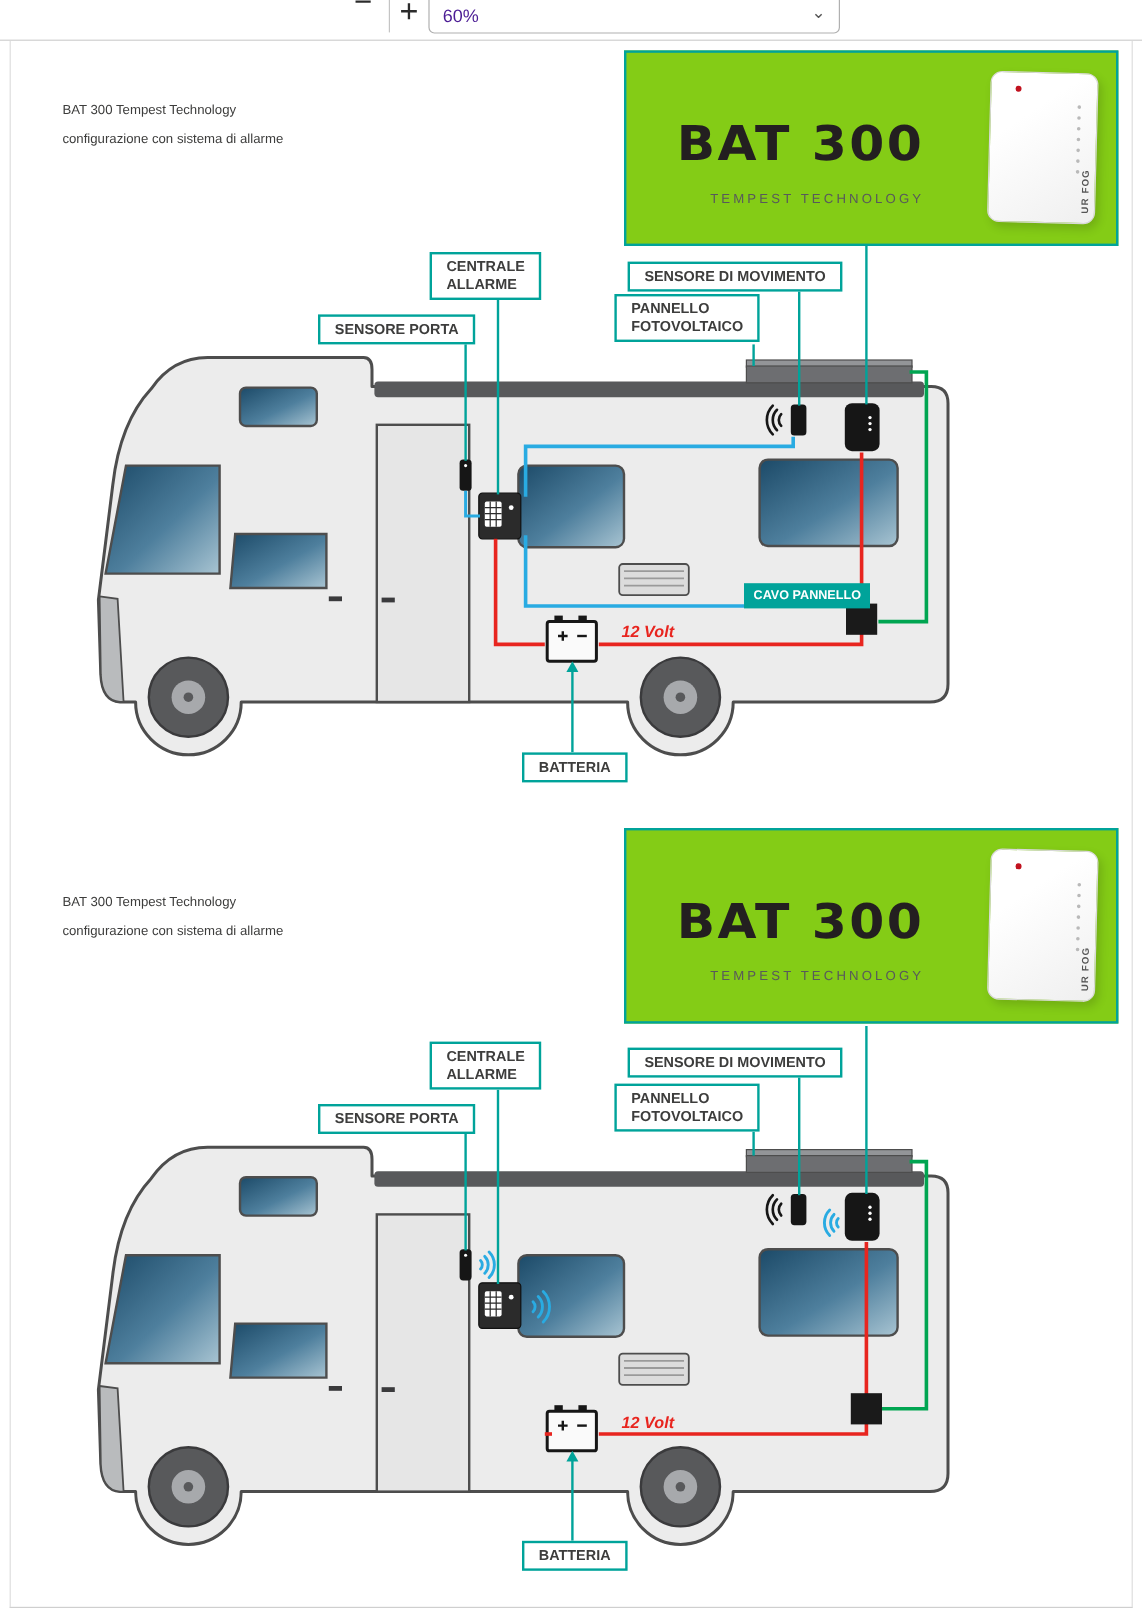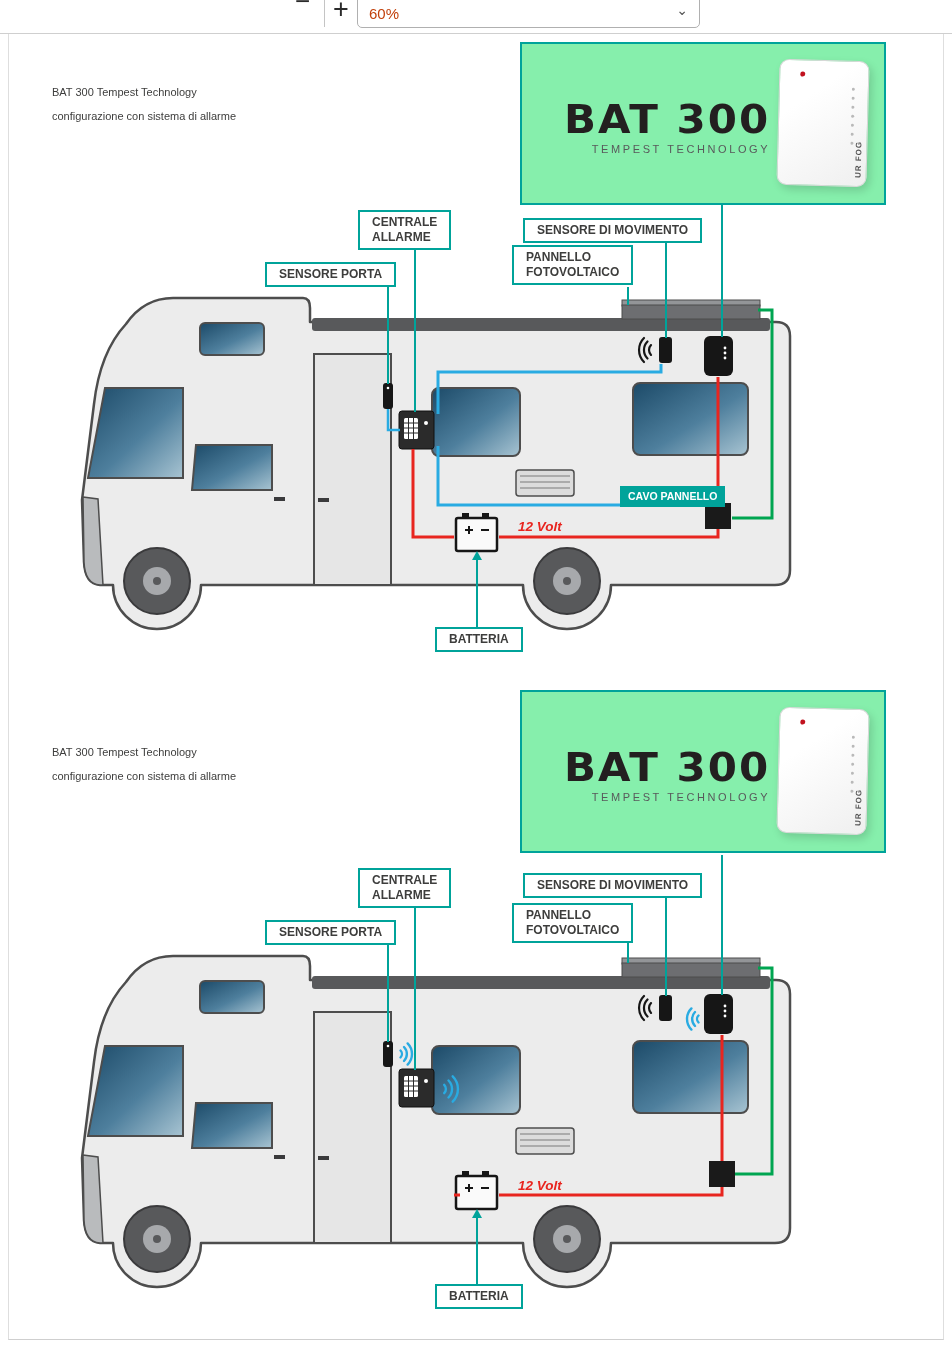--- a/index.html
+++ b/index.html
@@ -21,49 +21,49 @@
     position:absolute;left:0;top:0;width:952px;height:34px;
     background:#fff;border-bottom:1px solid #cfcfcf;overflow:hidden;z-index:5;
   }
   .zoom-out{position:absolute;left:295px;top:-12px;font-size:26px;line-height:26px;color:#2b2b2b;}
   .tb-divider{position:absolute;left:324px;top:0;width:1px;height:27px;background:#c4c4c4;}
   .zoom-in{position:absolute;left:333px;top:-4px;font-size:27px;line-height:26px;color:#2b2b2b;}
   .zoom-select{
     position:absolute;left:357px;top:-12px;width:343px;height:40px;
     border:1px solid #b0b0b0;border-radius:5px;background:#fff;
   }
-  .zoom-select .val{position:absolute;left:11px;top:16px;font-size:15px;color:#c2410c;}
+  .zoom-select .val{position:absolute;left:11px;top:16px;font-size:15px;color:#4c1d95;}
   .zoom-select .chev{position:absolute;right:11px;top:13px;font-size:14px;color:#555;}
 
   
   .page-frame{
     position:absolute;left:8px;top:34px;width:936px;height:1306px;
     border-left:1px solid #dedede;border-right:1px solid #dedede;border-bottom:1px solid #cfcfcf;
     pointer-events:none;z-index:0;
   }
 
   
   .section-title{
     position:absolute;font-size:11px;font-weight:normal;color:var(--ink);
     line-height:24px;z-index:3;
   }
 
   
   .bat-box{
-    position:absolute;width:366px;height:163px;border:2px solid var(--teal);
-    background:#86efac;z-index:3;
+    position:absolute;width:412px;height:163px;border:2px solid var(--teal);
+    background:#84cc16;z-index:3;
   }
   .bat-logo{position:absolute;left:42px;top:54px;}
   .bat-logo .t{
     display:inline-block;font-family:"DejaVu Sans",sans-serif;font-weight:900;
     font-size:42px;line-height:44px;letter-spacing:2px;color:#231f20;transform:scaleY(.95);
   }
   .bat-logo .s{
     display:block;text-align:right;font-size:11px;letter-spacing:2.6px;
-    color:#58595b;margin-top:1px;
+    color:#58595b;margin-top:18px;
   }
   .device{
     position:absolute;right:16px;top:16px;width:90px;height:126px;
     background:linear-gradient(145deg,#ffffff 30%,#efefef);
     border:1px solid #d8d8d8;border-radius:10px;
     box-shadow:3px 4px 8px rgba(0,0,0,.15);transform:rotate(1.5deg);
   }
   .device .led{position:absolute;left:20px;top:11px;width:5px;height:5px;border-radius:50%;background:#c1121f;}
   .device .holes{position:absolute;right:13px;top:26px;display:flex;flex-direction:column;gap:6px;}
   .device .holes i{width:3px;height:3px;border-radius:50%;background:#b9b9b9;}

